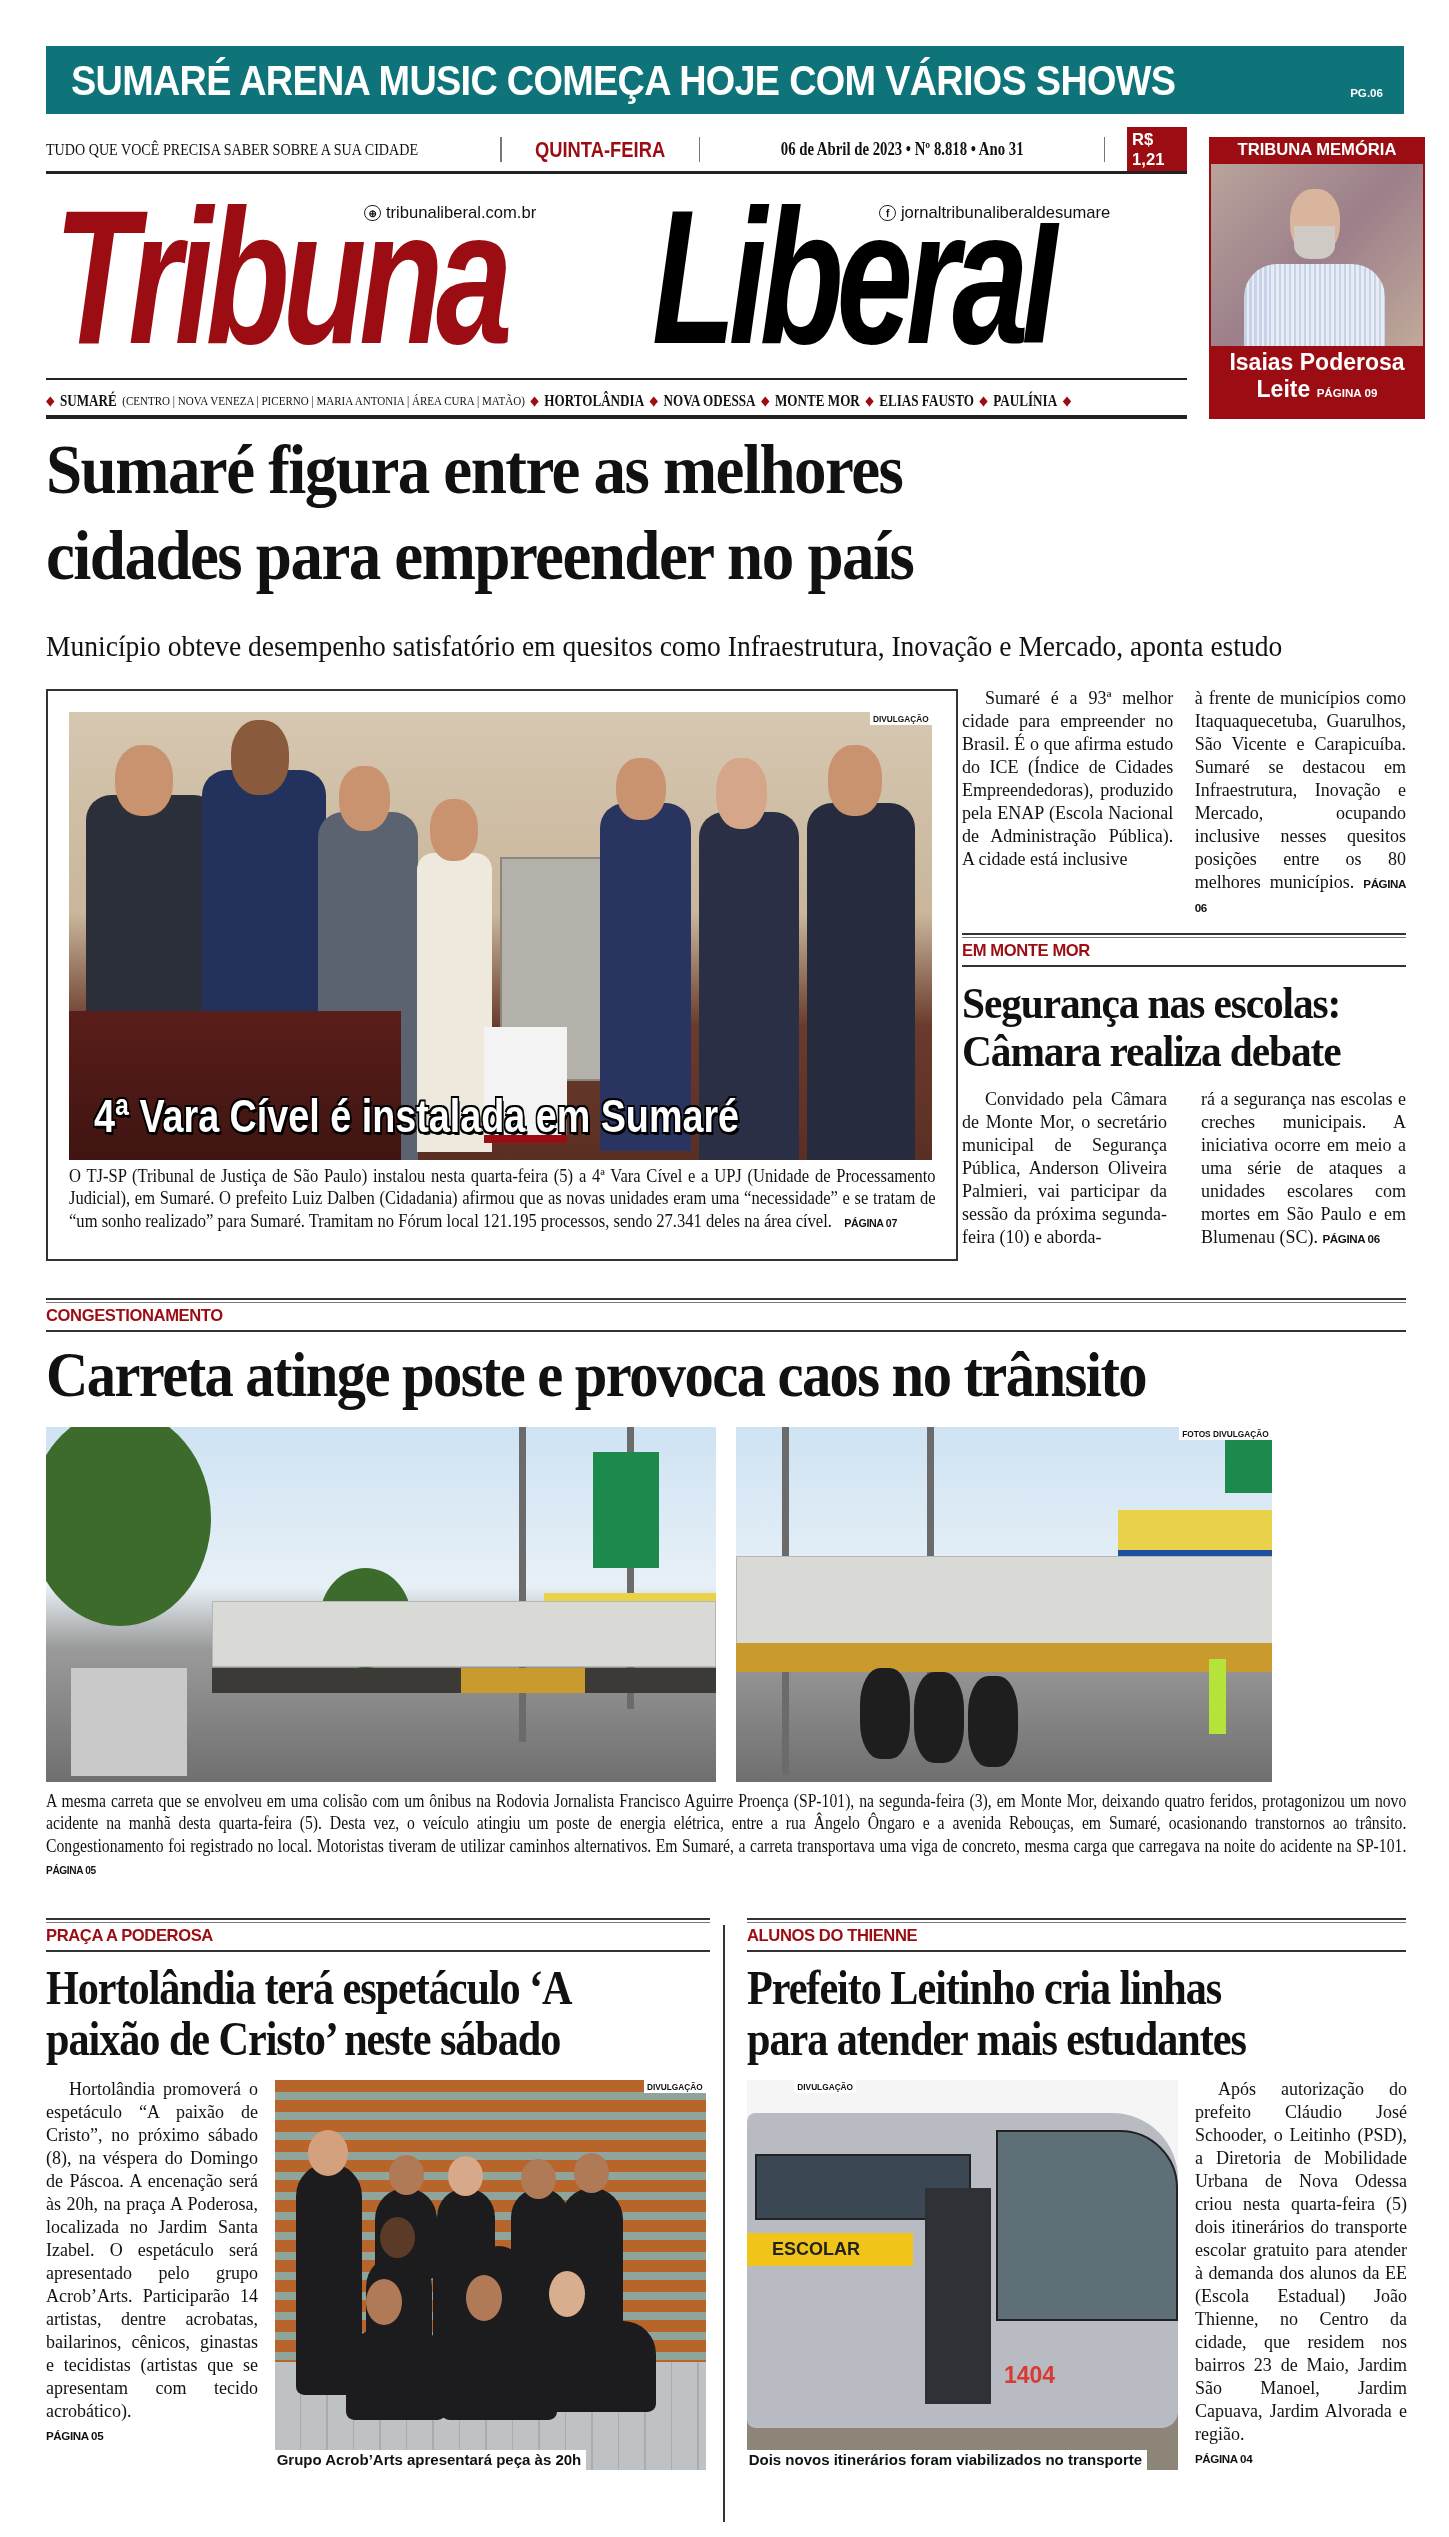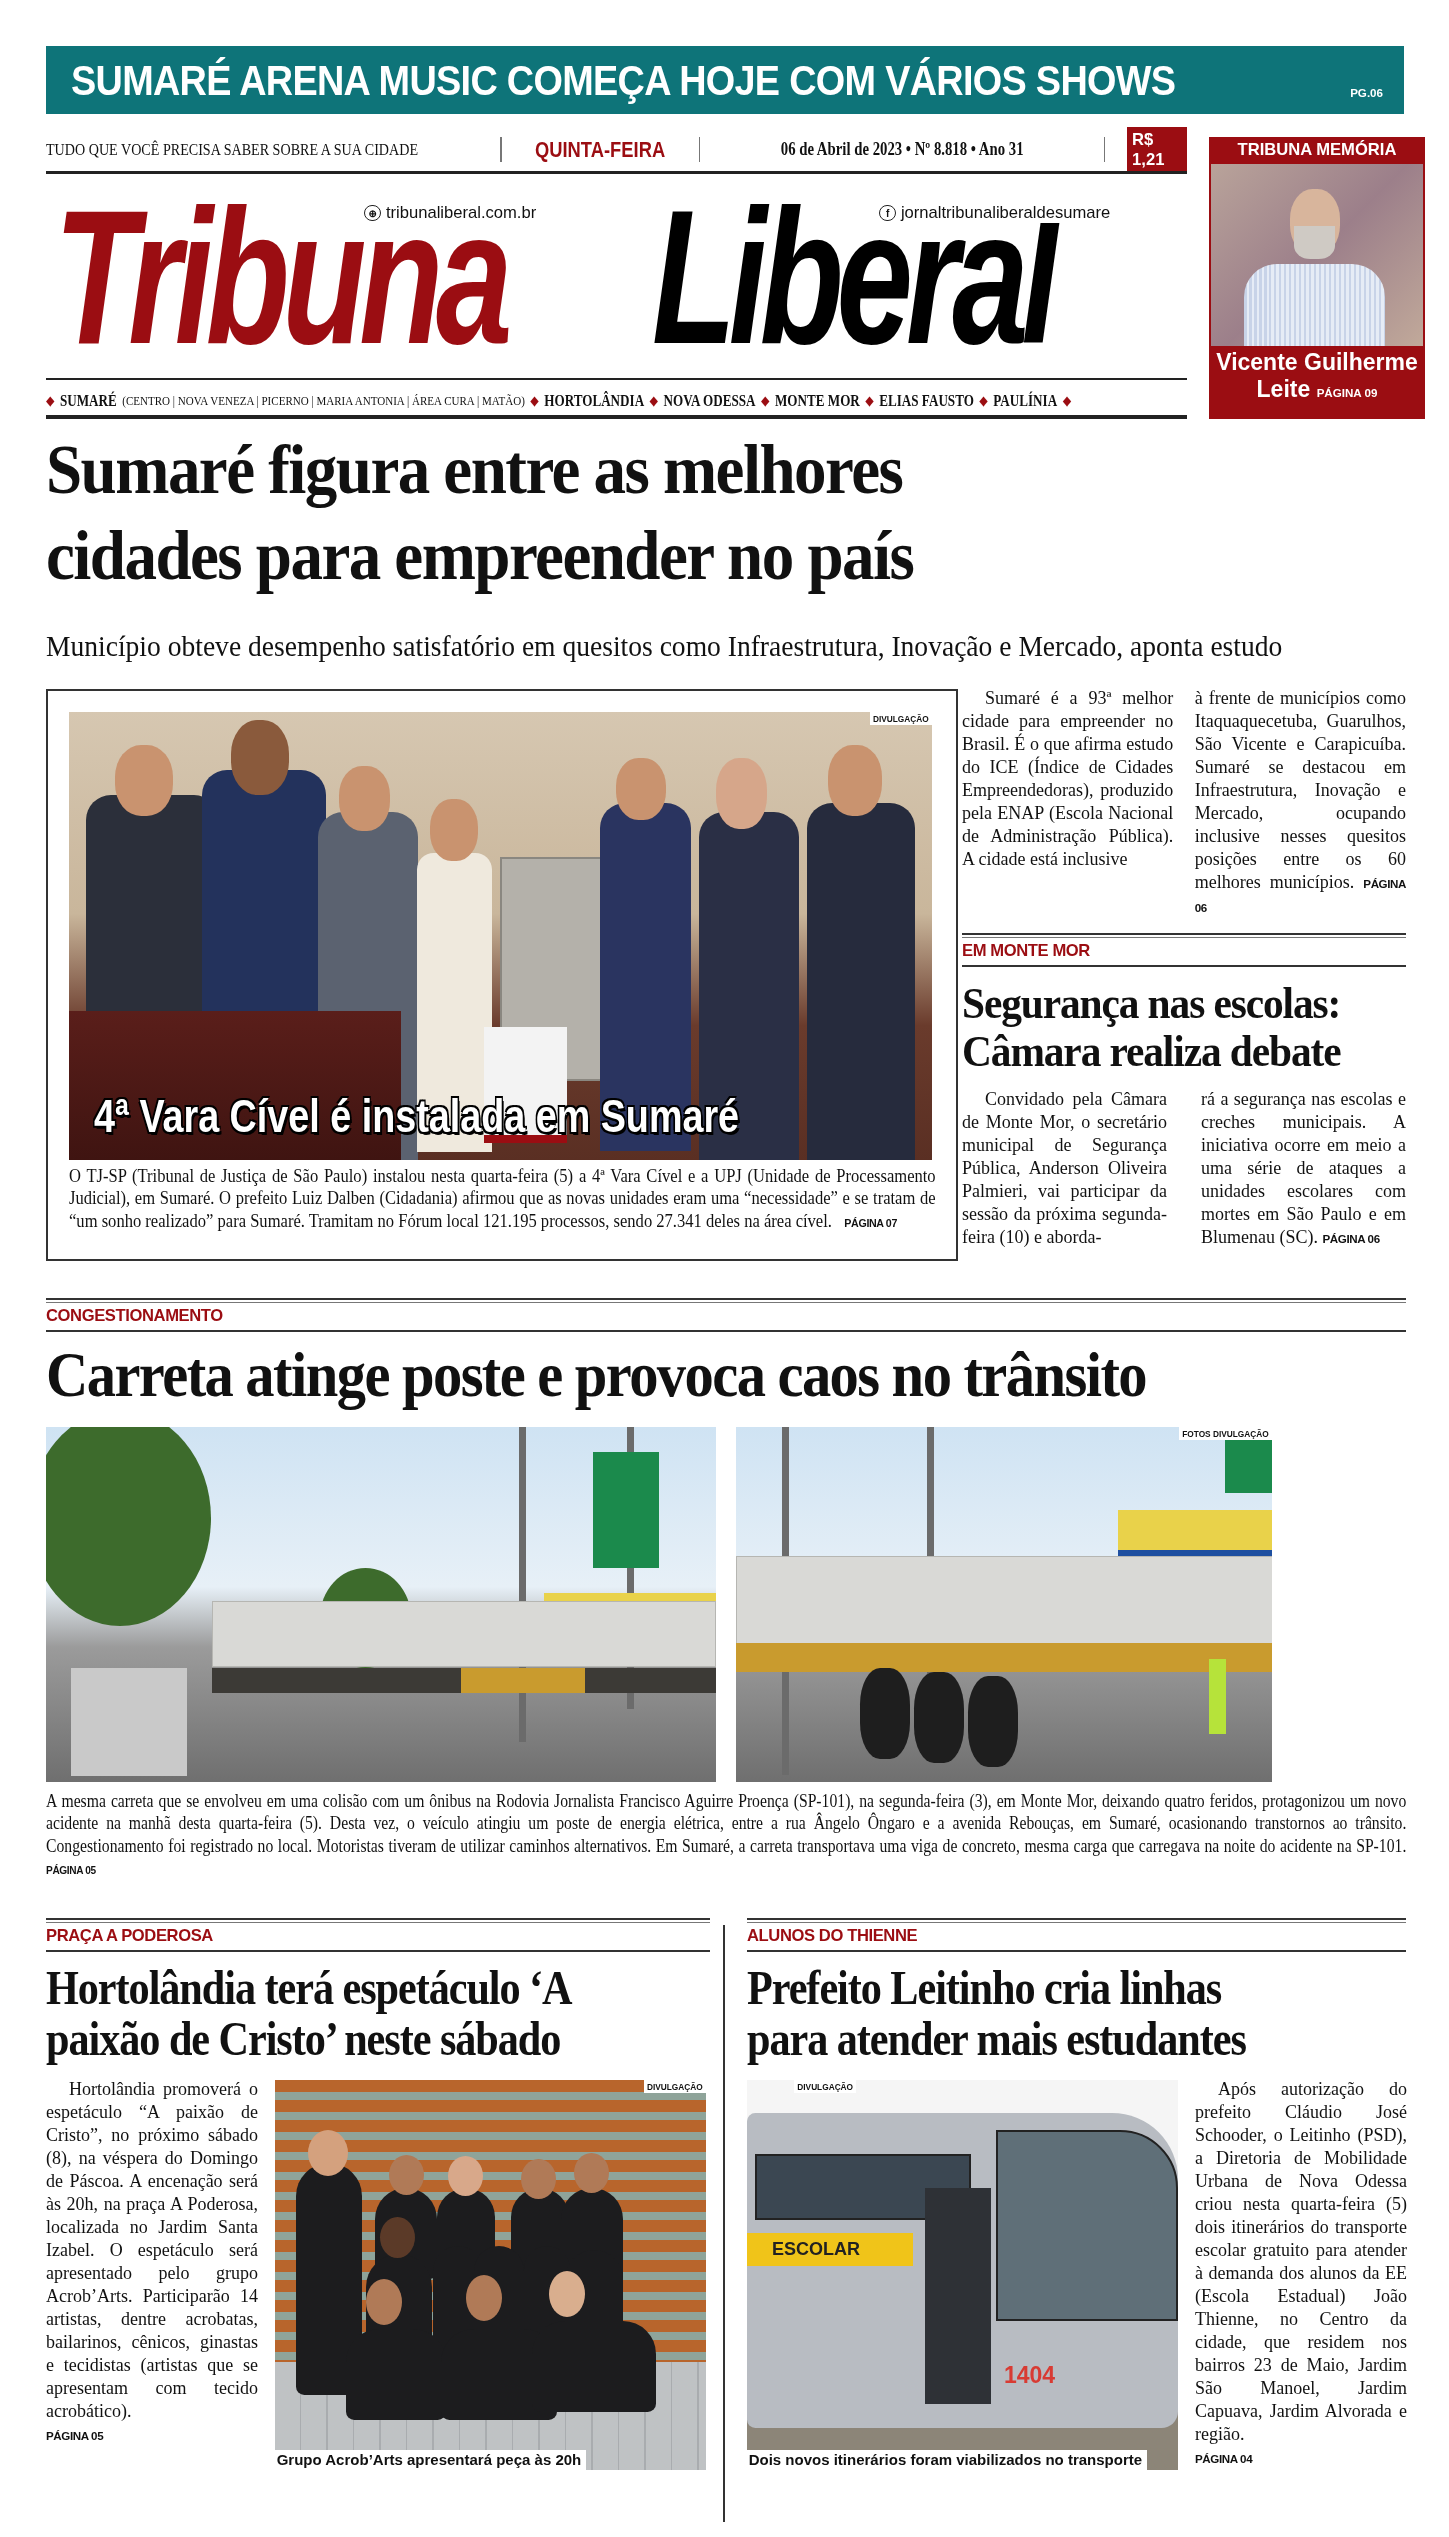--- a/index.html
+++ b/index.html
@@ -165,21 +165,21 @@
 <div id="memoria" class="abs">
   <div class="lbl">TRIBUNA MEMÓRIA</div>
   <div class="photo">
     <div class="person">
       <div class="body"></div>
       <div class="head"></div>
       <div class="beard"></div>
     </div>
   </div>
   <div class="name">
-    <div>Vicente Guilherme</div>
+    <div>Isaias Poderosa</div>
     <div><span>Leite</span> <span class="pg">PÁGINA 09</span></div>
   </div>
 </div>
 
 <h1 id="h1" class="abs">
   <span class="ln">Sumaré figura entre as melhores</span>
   <span class="ln">cidades para empreender no país</span>
 </h1>
 <div id="deck" class="abs">Município obteve desempenho satisfatório em quesitos como Infraestrutura, Inovação e Mercado, aponta estudo</div>
 
@@ -207,21 +207,21 @@
   </div>
   <div id="leadcap">
     <span class="in"><span>O TJ-SP (Tribunal de Justiça de São Paulo) instalou nesta quarta-feira (5) a 4ª Vara Cível e a UPJ (Unidade de Processamento Judicial), em Sumaré. O prefeito Luiz Dalben (Cidadania) afirmou que as novas unidades eram uma “necessidade” e se tratam de “um sonho realizado” para Sumaré. Tramitam no Fórum local 121.195 processos, sendo 27.341 deles na área cível.</span> &nbsp;&nbsp;<span class="pgref">PÁGINA 07</span></span>
   </div>
 </div>
 
 <div id="sumCols" class="abs">
   <div class="colText">
       <span class="indent">Sumaré é a 93ª melhor cidade para empreender no Brasil. É o que afirma estudo do ICE (Índice de Cidades Empreendedoras), produzido pela ENAP (Escola Nacional de Administração Pública). A cidade está inclusive</span>
     </div>
-  <div class="colText"><span>à frente de municípios como Itaquaquecetuba, Guarulhos, São Vicente e Carapicuíba. Sumaré se destacou em Infraestrutura, Inovação e Mercado, ocupando inclusive nesses quesitos posições entre os 60 melhores municípios.</span> <span class="pgref">PÁGINA 06</span></div>
+  <div class="colText"><span>à frente de municípios como Itaquaquecetuba, Guarulhos, São Vicente e Carapicuíba. Sumaré se destacou em Infraestrutura, Inovação e Mercado, ocupando inclusive nesses quesitos posições entre os 80 melhores municípios.</span> <span class="pgref">PÁGINA 06</span></div>
 </div>
 
 <div id="mmBlock" class="abs">
   <div class="kicker-rule-top"></div>
   <div class="kicker">EM MONTE MOR</div>
   <div class="kicker-rule-bot"></div>
   <h2>
     <span style="display:block">Segurança nas escolas:</span>
     <span style="display:block">Câmara realiza debate</span>
   </h2>

